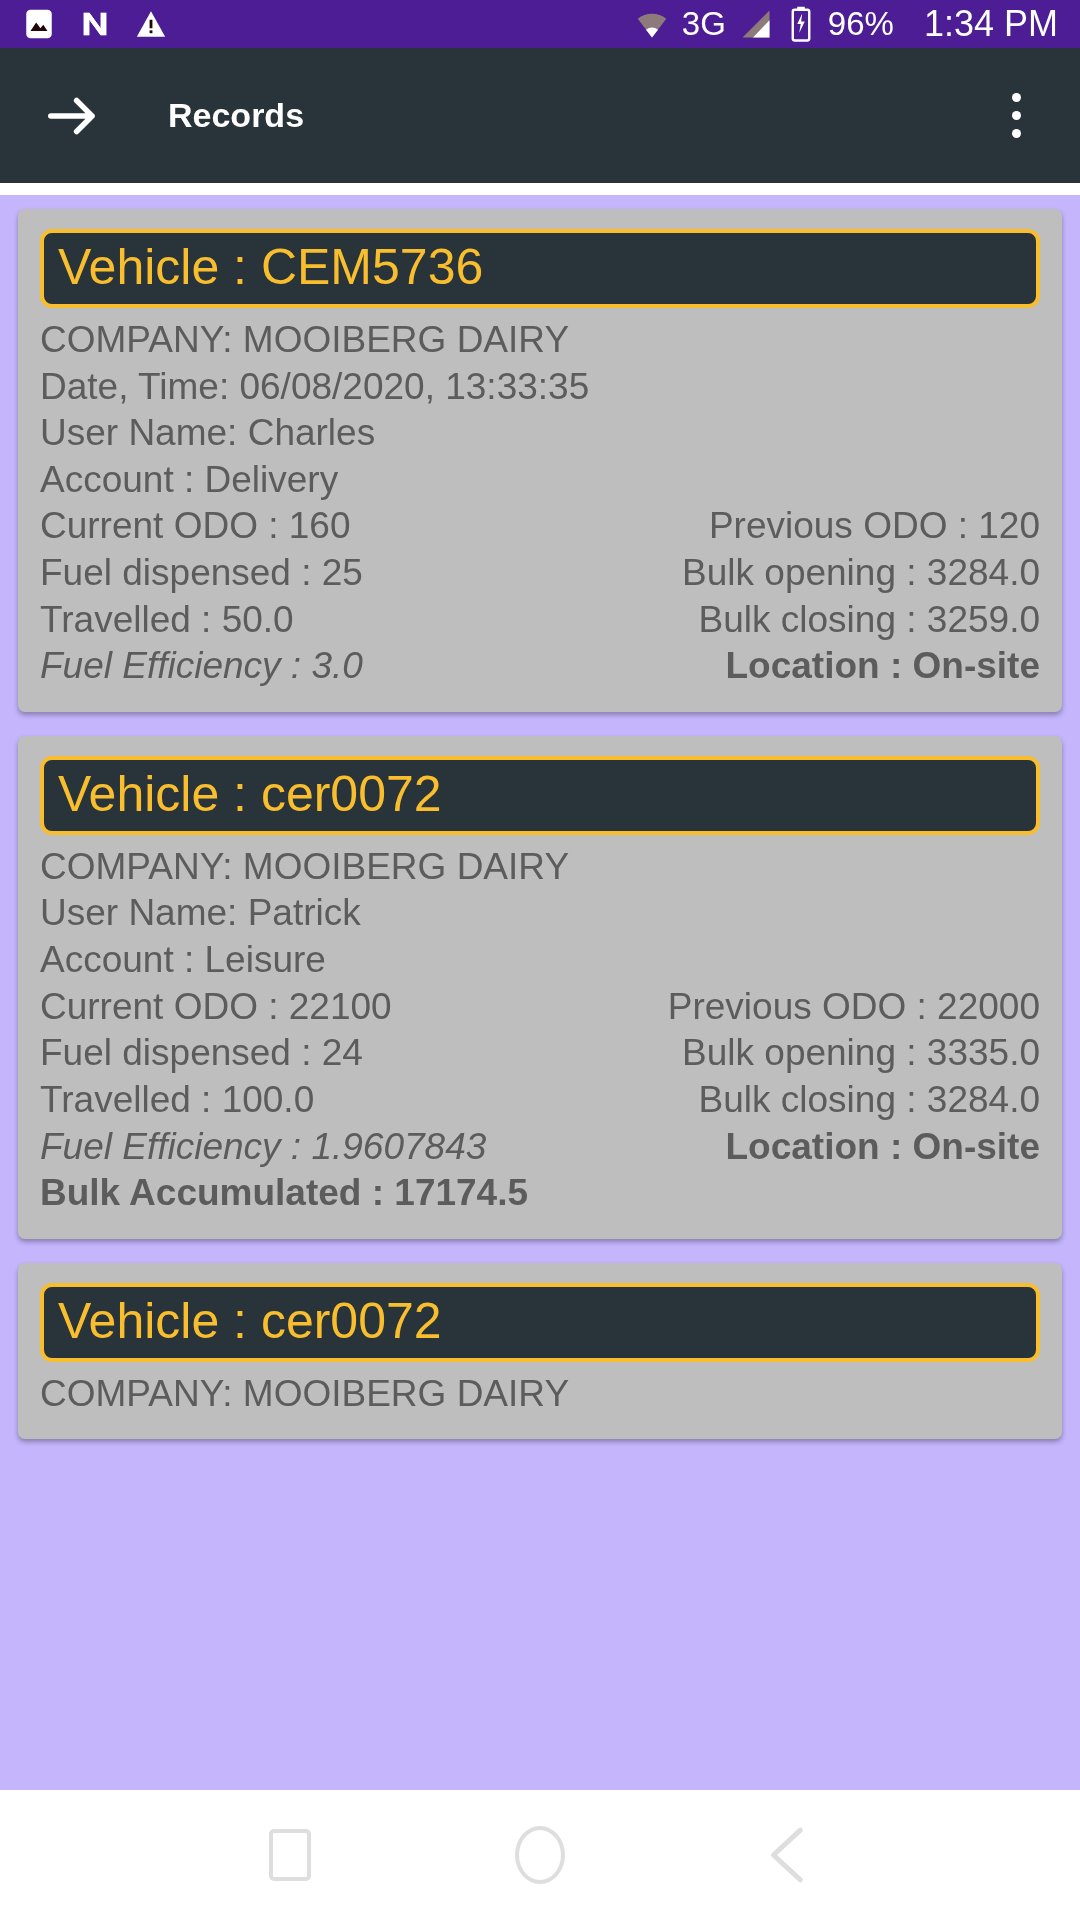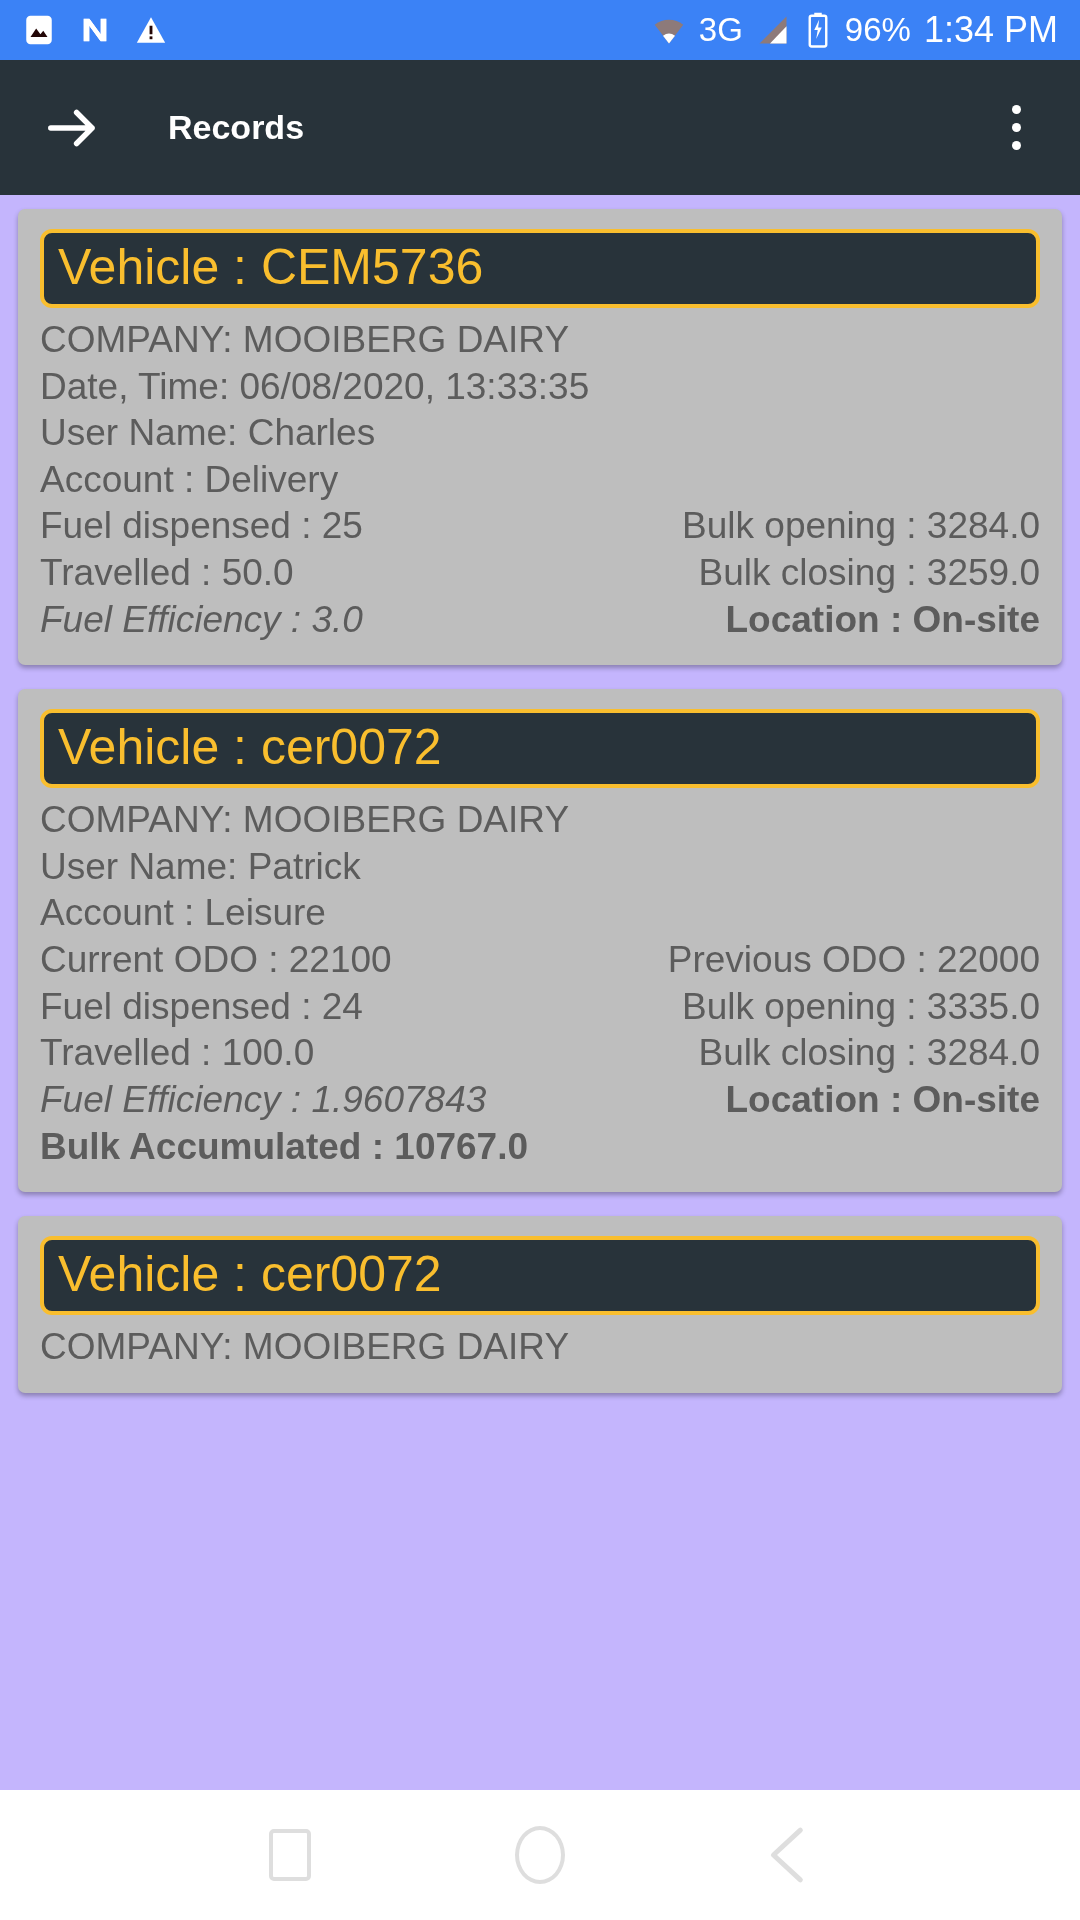--- a/index.html
+++ b/index.html
@@ -10,22 +10,22 @@
   body {
     width: 1080px;
     height: 1920px;
     overflow: hidden;
     font-family: "Liberation Sans", sans-serif;
     position: relative;
   }
 
   
   .status-bar {
-    height: 60px;
-    background: #3b82f6;
+    height: 48px;
+    background: #4c1d95;
     display: flex;
     align-items: center;
     padding: 0 22px;
     box-sizing: border-box;
   }
   .status-left {
     display: flex;
     align-items: center;
     gap: 22px;
     flex: 0 0 auto;
@@ -47,21 +47,21 @@
     font-size: 33px;
     font-weight: 400;
     letter-spacing: 0px;
     white-space: nowrap;
   }
   .sb-time {
     color: #ffffff;
     font-size: 36px;
     font-weight: 400;
     white-space: nowrap;
-    margin-left: 1px;
+    margin-left: 18px;
   }
 
   
   .app-bar {
     height: 135px;
     background: #28333A;
     display: flex;
     align-items: center;
     padding: 0 34px 0 42px;
     box-sizing: border-box;
@@ -259,20 +259,24 @@
 
   <div class="record-card">
     <div class="vehicle-banner">
       <div class="vehicle-banner-text">Vehicle : CEM5736</div>
     </div>
     <div class="line">COMPANY: MOOIBERG DAIRY</div>
     <div class="line">Date, Time: 06/08/2020, 13:33:35</div>
     <div class="line">User Name: Charles</div>
     <div class="line">Account : Delivery</div>
     <div class="line row2">
+      <span class="left">Current ODO : 160</span>
+      <span class="right">Previous ODO : 120</span>
+    </div>
+    <div class="line row2">
       <span class="left">Fuel dispensed : 25</span>
       <span class="right">Bulk opening : 3284.0</span>
     </div>
     <div class="line row2">
       <span class="left">Travelled : 50.0</span>
       <span class="right">Bulk closing : 3259.0</span>
     </div>
     <div class="line row2">
       <span class="left italic">Fuel Efficiency : 3.0</span>
       <span class="right bold">Location : On-site</span>
@@ -295,21 +299,21 @@
       <span class="right">Bulk opening : 3335.0</span>
     </div>
     <div class="line row2">
       <span class="left">Travelled : 100.0</span>
       <span class="right">Bulk closing : 3284.0</span>
     </div>
     <div class="line row2">
       <span class="left italic">Fuel Efficiency : 1.9607843</span>
       <span class="right bold">Location : On-site</span>
     </div>
-    <div class="line bold">Bulk Accumulated : 10767.0</div>
+    <div class="line bold">Bulk Accumulated : 17174.5</div>
   </div>
 
   <div class="record-card">
     <div class="vehicle-banner">
       <div class="vehicle-banner-text">Vehicle : cer0072</div>
     </div>
     <div class="line">COMPANY: MOOIBERG DAIRY</div>
   </div>
 
 </div>

